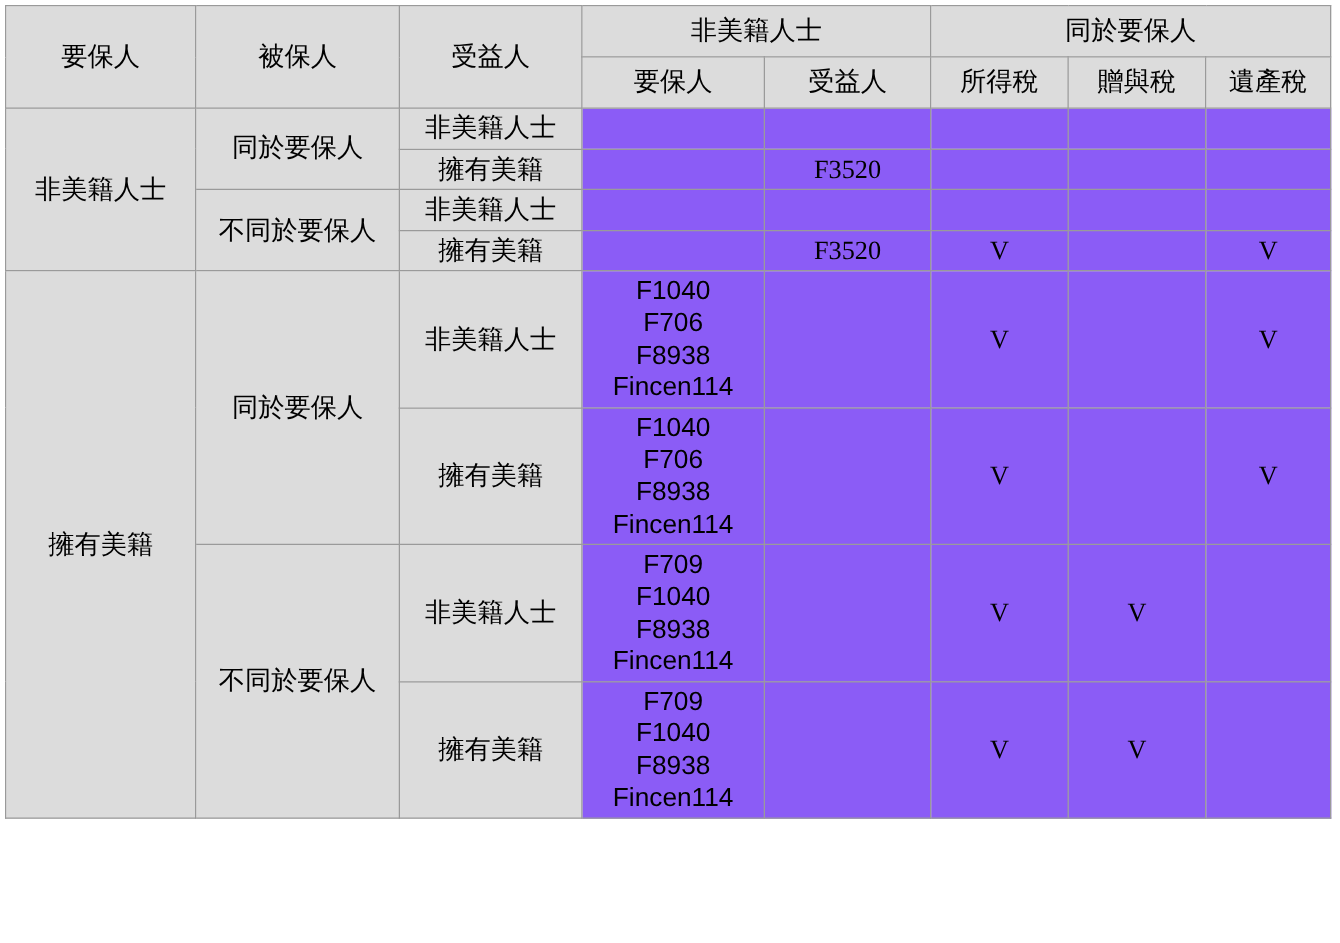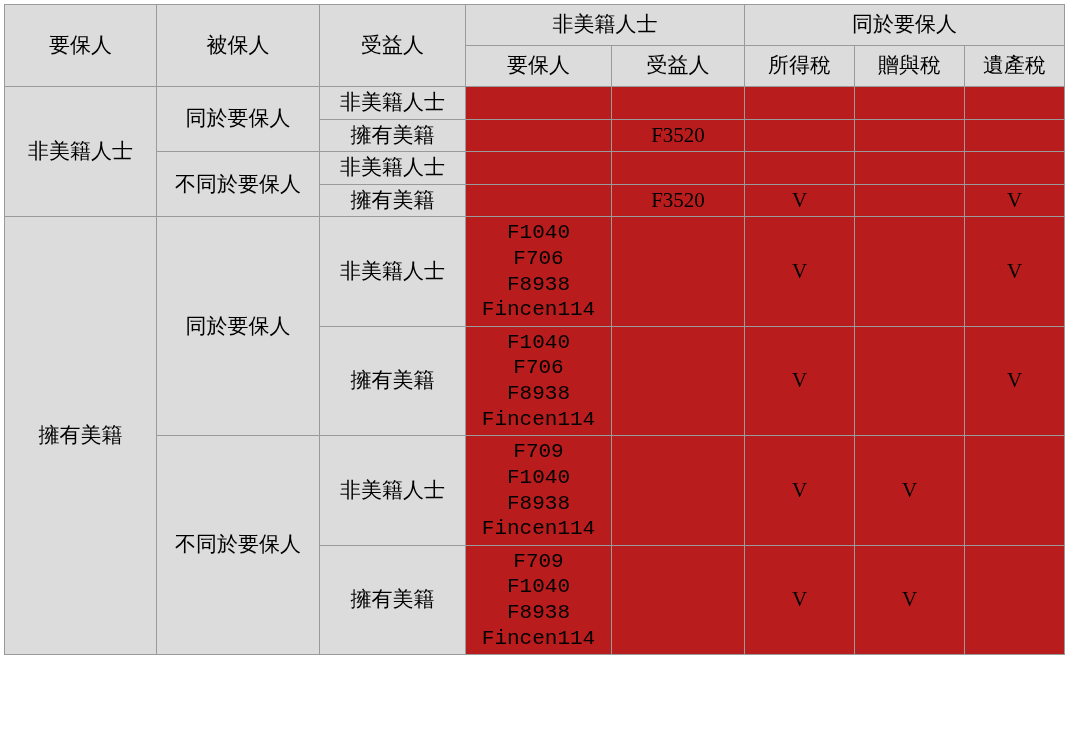--- a/index.html
+++ b/index.html
@@ -36,24 +36,24 @@
   }
   .hdr {
     background: #dcdcdc;
     font-size: 21px;
     height: 34px;
   }
   .shade {
     background: #dcdcdc;
   }
   .white {
-    background: #b91c1c;
+    background: #8b5cf6;
   }
   .forms {
-    font-family: Liberation Mono, monospace;
+    font-family: Liberation Sans, sans-serif;
     font-size: 20px;
     line-height: 1.45;
     padding-top: 6px;
     padding-bottom: 6px;
   }
   .forms div {
     white-space: nowrap;
   }
   .mark {
     font-size: 21px;

